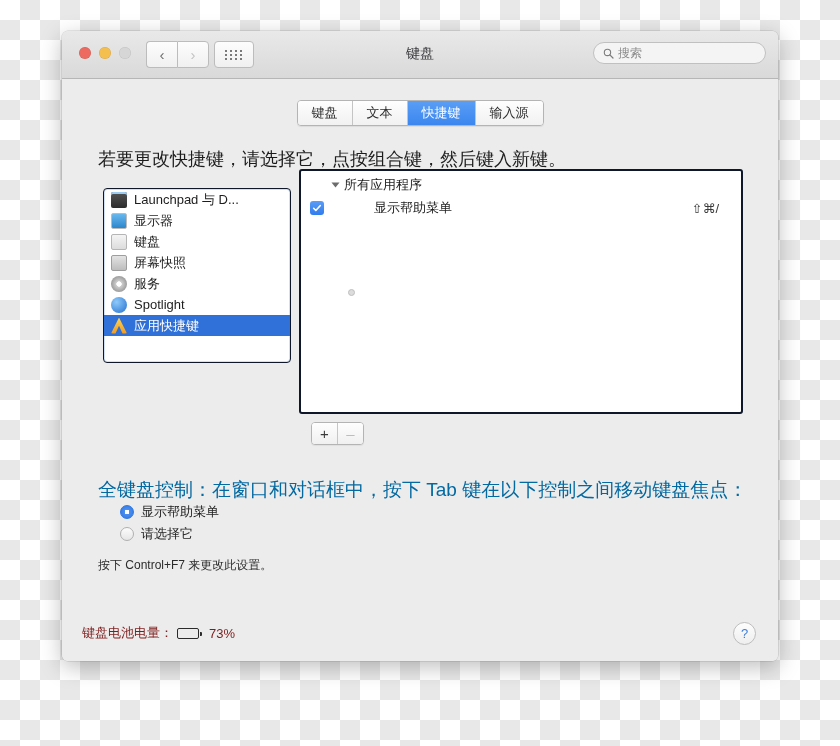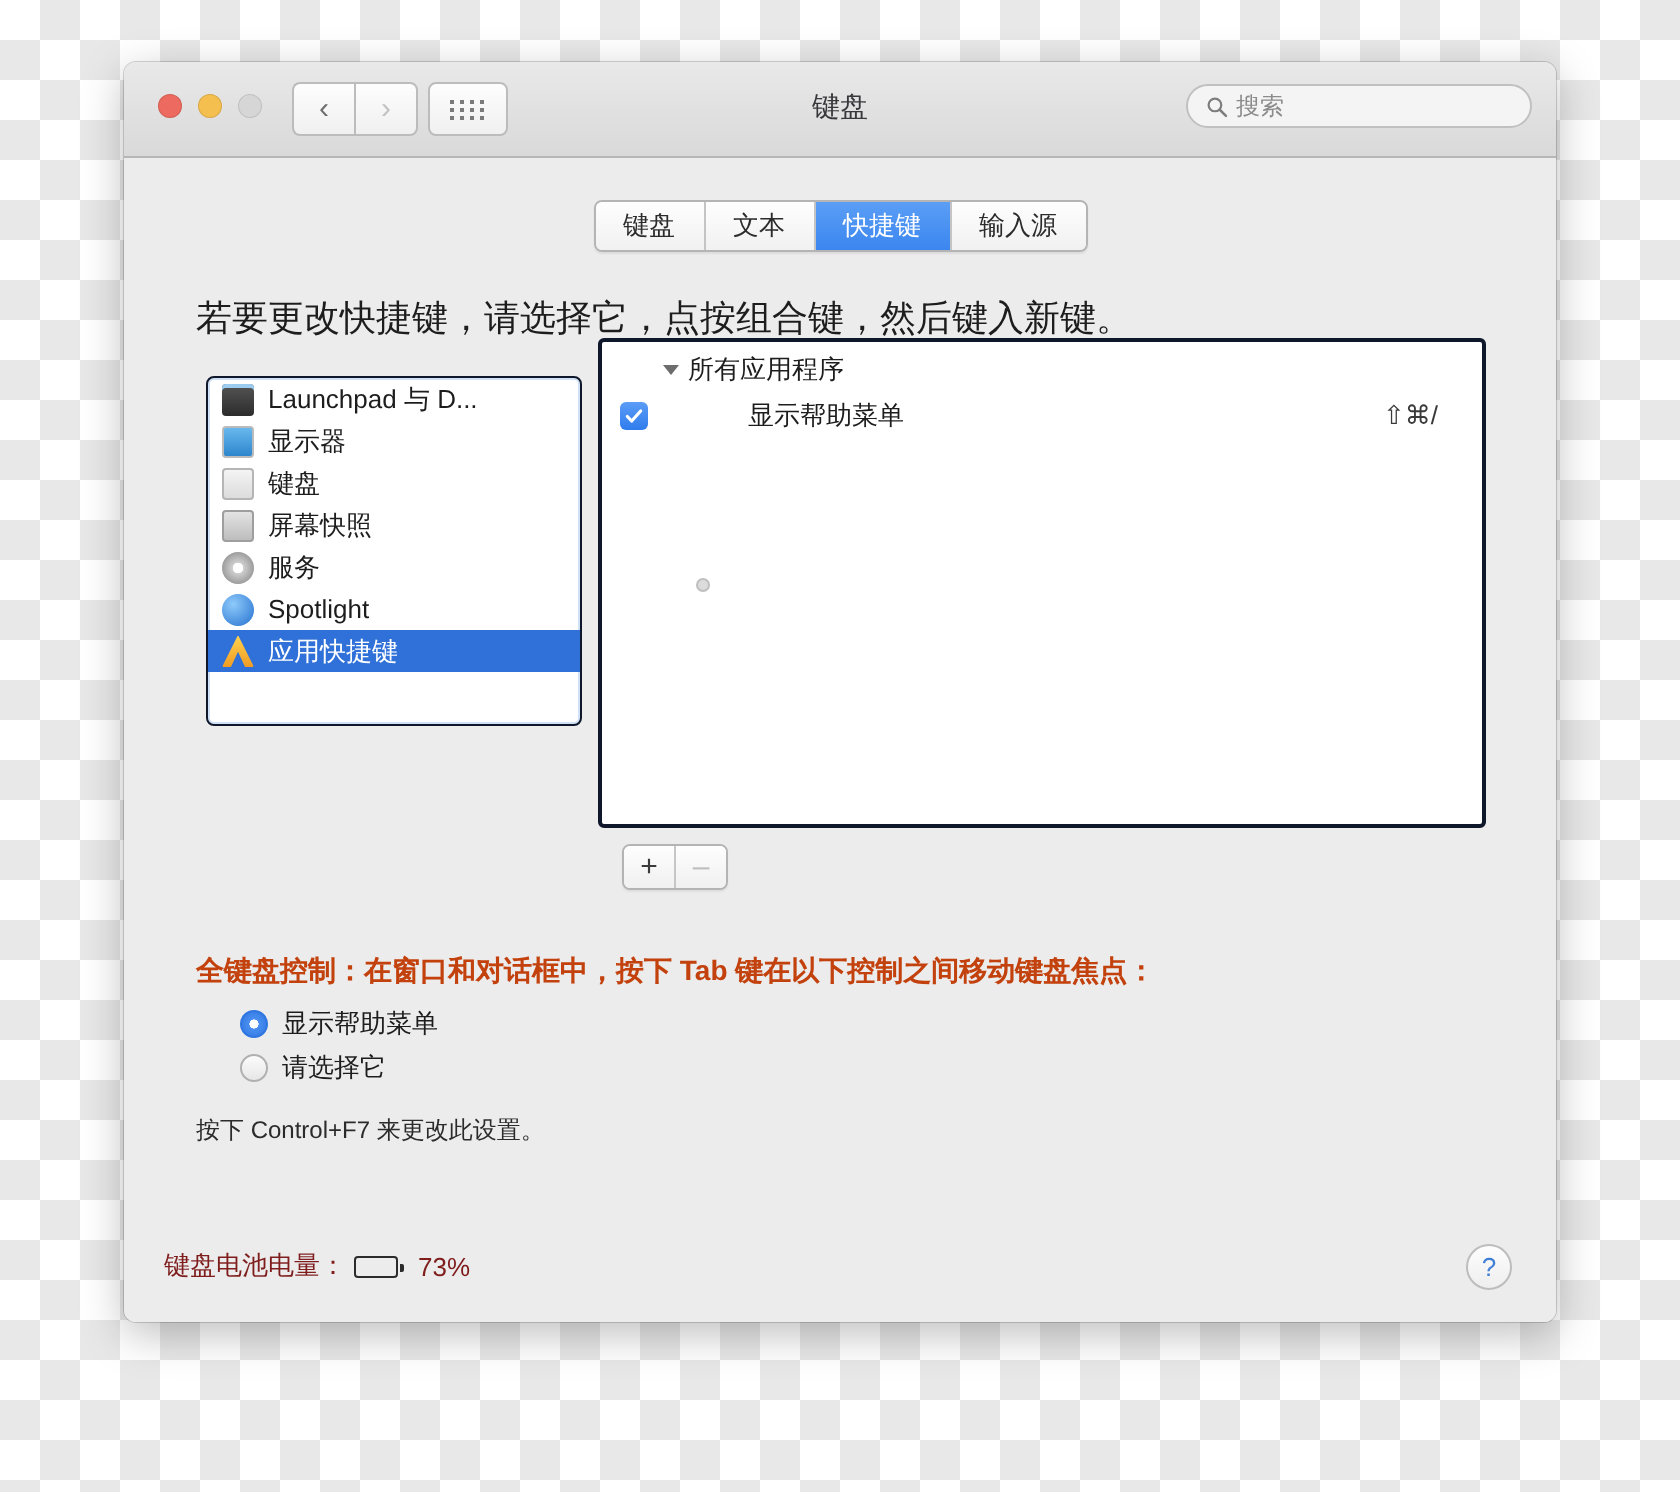--- a/index.html
+++ b/index.html
@@ -103,21 +103,21 @@
       border-radius:3px;display:flex;align-items:center;justify-content:center;flex:none;}
   .cb svg{width:10px;height:10px;}
   .itemname{margin-left:50px;}
   .keycombo{margin-left:auto;margin-right:22px;font-size:13px;color:#3a3a3a;}
   .pmbar{position:absolute;left:249px;top:343px;display:flex;
      border:1px solid #b4b4b4;border-radius:4px;overflow:hidden;background:#fff;
      box-shadow:0 1px 1px rgba(0,0,0,.06);}
   .pmbtn{width:25px;height:21px;display:flex;align-items:center;justify-content:center;
      background:linear-gradient(#fefefe,#f0f0f0);font-size:15px;color:#3b3b3b;}
   .pmbtn.sep{border-left:1px solid #c6c6c6;color:#bdbdbd;}
-  .fullkb{position:absolute;left:36px;top:398px;font-size:14px;color:#c2410c;font-weight:bold;}
+  .fullkb{position:absolute;left:36px;top:398px;font-size:19px;color:#0369a1;}
   .radios{position:absolute;left:58px;top:422px;}
   .rrow{display:flex;align-items:center;height:22px;font-size:13px;color:#1d1d1d;}
   .radio{width:14px;height:14px;border-radius:50%;margin-right:7px;flex:none;
      background:linear-gradient(#fcfcfc,#e6e6e6);border:1px solid #b0b0b0;box-sizing:border-box;}
   .radio.on{background:radial-gradient(circle,#fff 26%,#4a8ef0 28%,#2f76e0 100%);border-color:#2f76e0;}
   .ctrlnote{position:absolute;left:36px;top:478px;font-size:12px;color:#2b2b2b;}
   .footer{position:absolute;left:0;right:0;bottom:0;height:47px;}
   .battrow{position:absolute;left:20px;top:9px;display:flex;align-items:center;font-size:13px;color:#7f1d1d;}
   .batt{width:22px;height:11px;border:1.5px solid #2b2b2b;border-radius:2px;margin:0 3px 0 4px;
      position:relative;box-sizing:border-box;padding:1px;}

